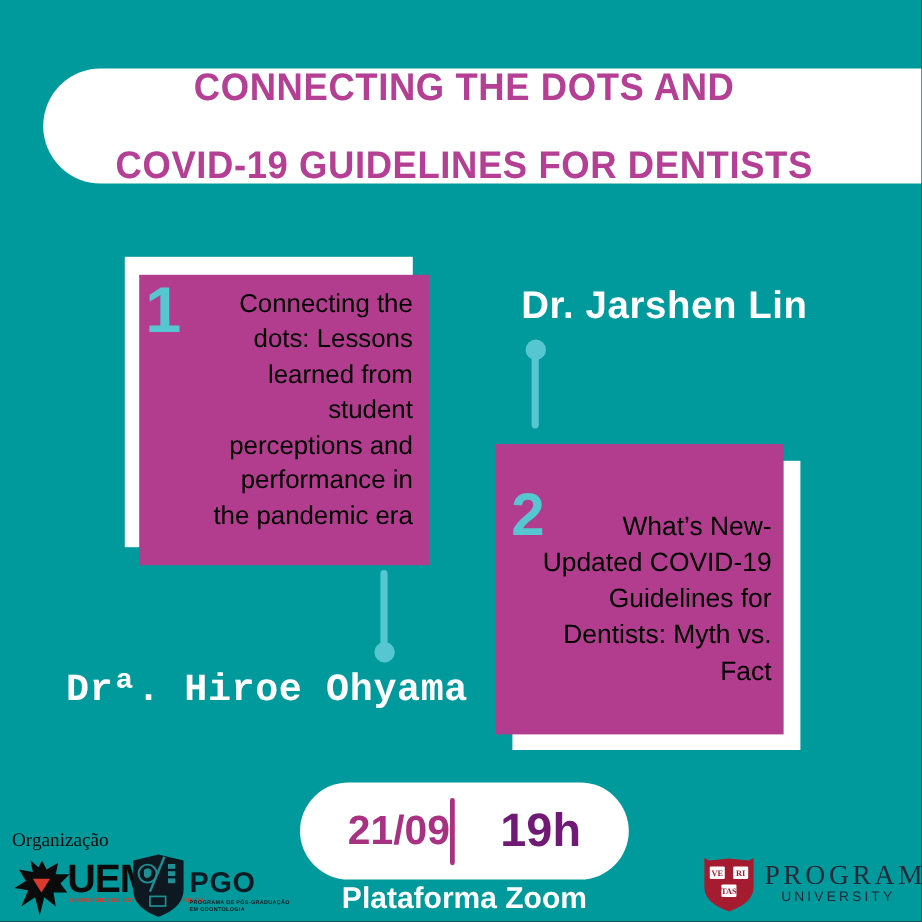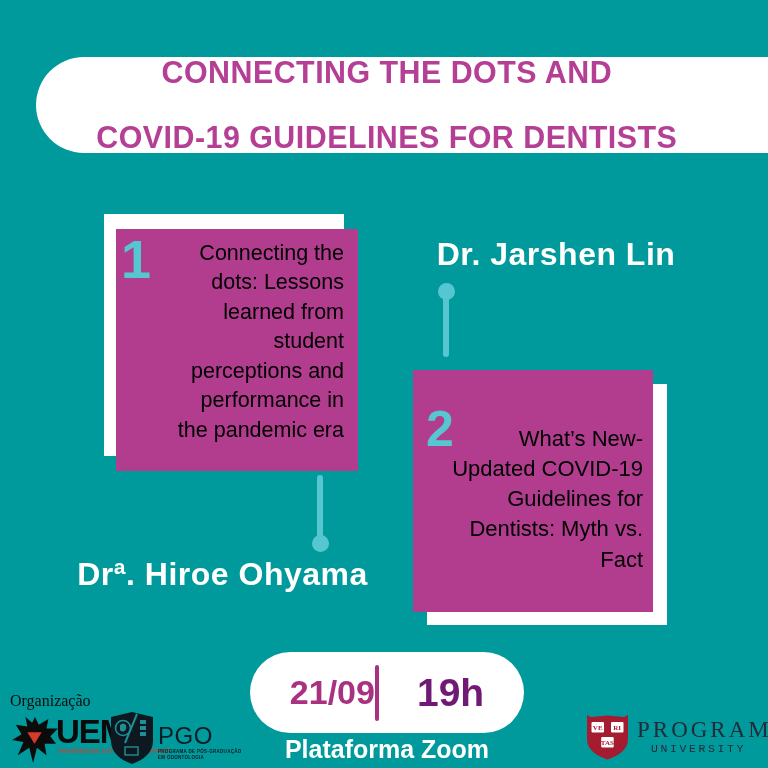--- a/index.html
+++ b/index.html
@@ -67,37 +67,37 @@
   }
   .uem-word {
     position:absolute; left:56px; top:713px; font-size:33px; font-weight:bold;
     color:#0b0b0b; letter-spacing:-1px;
   }
   .uem-sub {
     position:absolute; left:58px; top:748px; font-size:5px; color:#d93a2d;
     letter-spacing:0.4px; white-space:nowrap; font-weight:bold;
   }
   .pgo-word {
-    position:absolute; left:158px; top:722px; font-size:24px; font-weight:normal;
+    position:absolute; left:158px; top:722px; font-size:24px; font-weight:bold;
     color:#0d1b24; letter-spacing:0.5px;
   }
   .pgo-sub {
     position:absolute; left:158px; top:749px; font-size:4.5px; color:#0d1b24;
     letter-spacing:0.3px; white-space:pre-line; line-height:1.3; font-weight:bold;
   }
 
   
   .harvard-word {
     position:absolute; left:637px; top:717px;
     font-family:"Liberation Serif", serif; font-size:23px; color:#232b3a;
     letter-spacing:3px;
   }
   .harvard-sub {
     position:absolute; left:651px; top:742px;
-    font-family:Liberation Mono, monospace; font-size:11.5px; color:#232b3a;
+    font-family:Liberation Sans, sans-serif; font-size:11.5px; color:#232b3a;
     letter-spacing:2.6px;
     text-align:center;
   }
 </style>
 </head>
 <body>
 
 <div class="canvas">
 
   <div class="banner">
@@ -115,23 +115,23 @@
 learned from
 student
 perceptions and
 performance in
 the pandemic era</div>
   </div>
 
   <div class="abs conn-line" style="left:317px; top:475px; height:64px;"></div>
   <div class="abs conn-dot" style="left:312px; top:535px;"></div>
 
-  <div class="abs speaker" style="left:40px; top:556px; width:365px;">Drª. Hiroe Ohyama</div>
+  <div class="abs speaker" style="left:40px; top:556px; width:365px;font-family:Liberation Mono, monospace;">Drª. Hiroe Ohyama</div>
 
-  <div class="abs speaker" style="left:426px; top:236px; width:260px;">Dr. Jarshen Lin</div>
+  <div class="abs speaker" style="left:413px; top:236px; width:260px;text-align:right;">Dr. Jarshen Lin</div>
 
   <div class="abs conn-dot" style="left:438px; top:283px;"></div>
   <div class="abs conn-line" style="left:443px; top:296px; height:61px;"></div>
 
   <div class="abs shadow-card" style="left:427px; top:384px; width:240px; height:241px;"></div>
   <div class="abs session-card" style="left:413px; top:370px; width:240px; height:242px;">
     <div class="card-number" style="left:13px; top:34px; font-size:50px;">2</div>
     <div class="card-text" style="padding:54px 10px 0 14px; font-size:22px;margin-left:24px;">What’s New-
 Updated COVID-19
 Guidelines for

